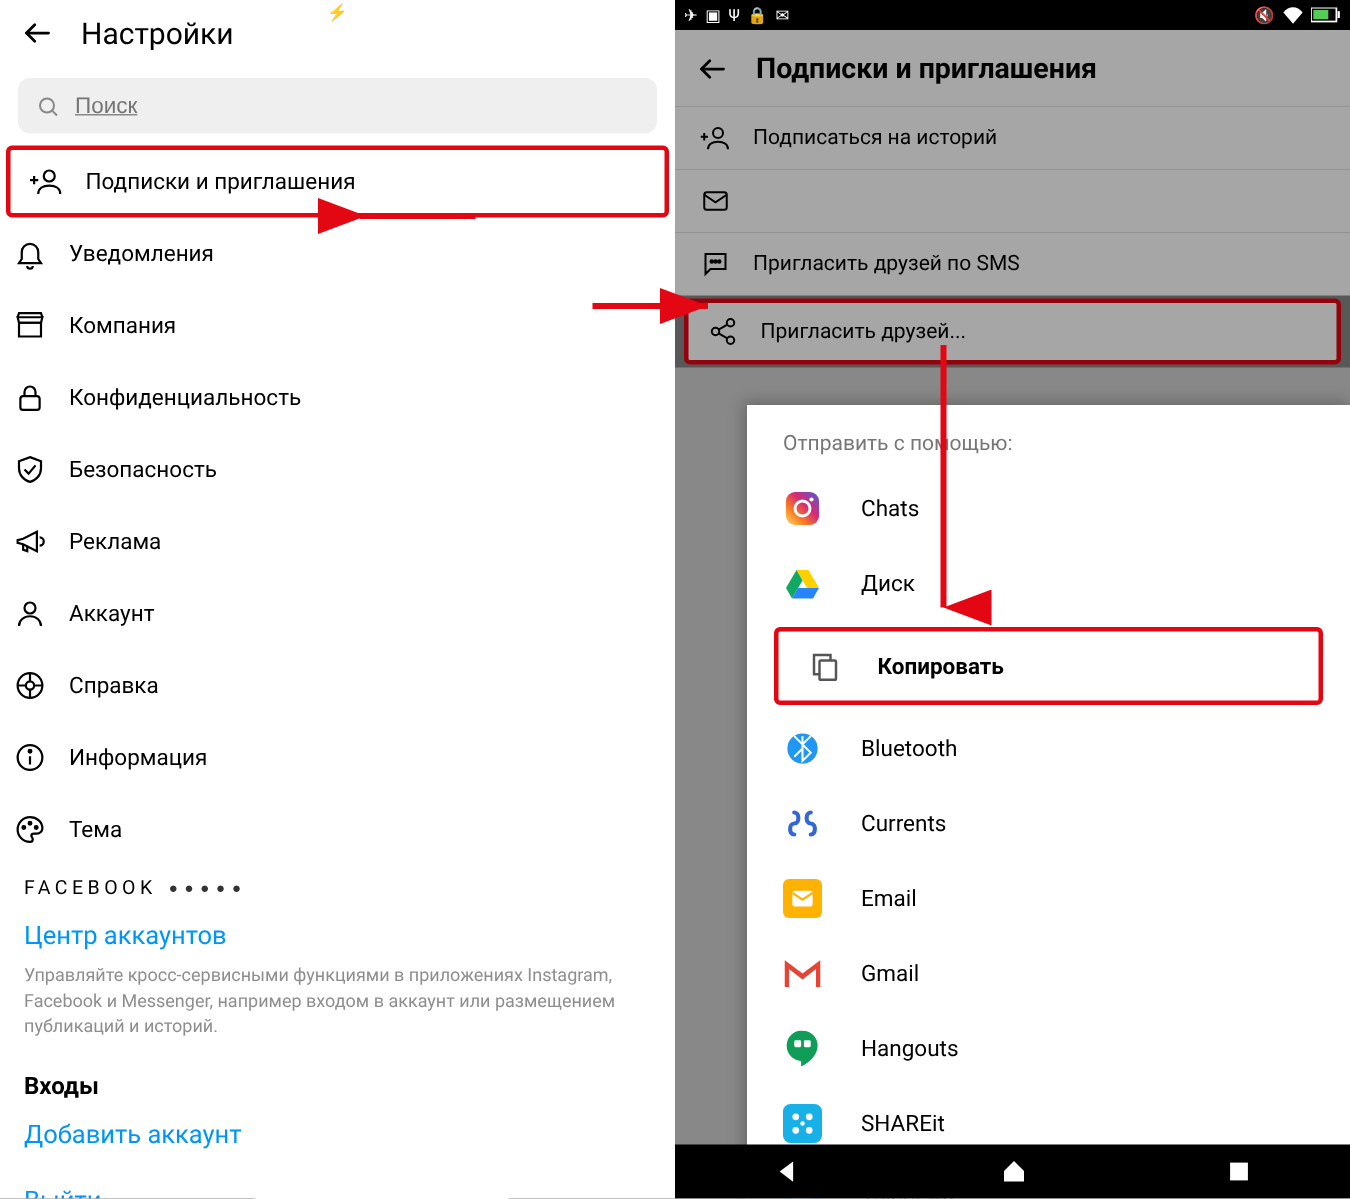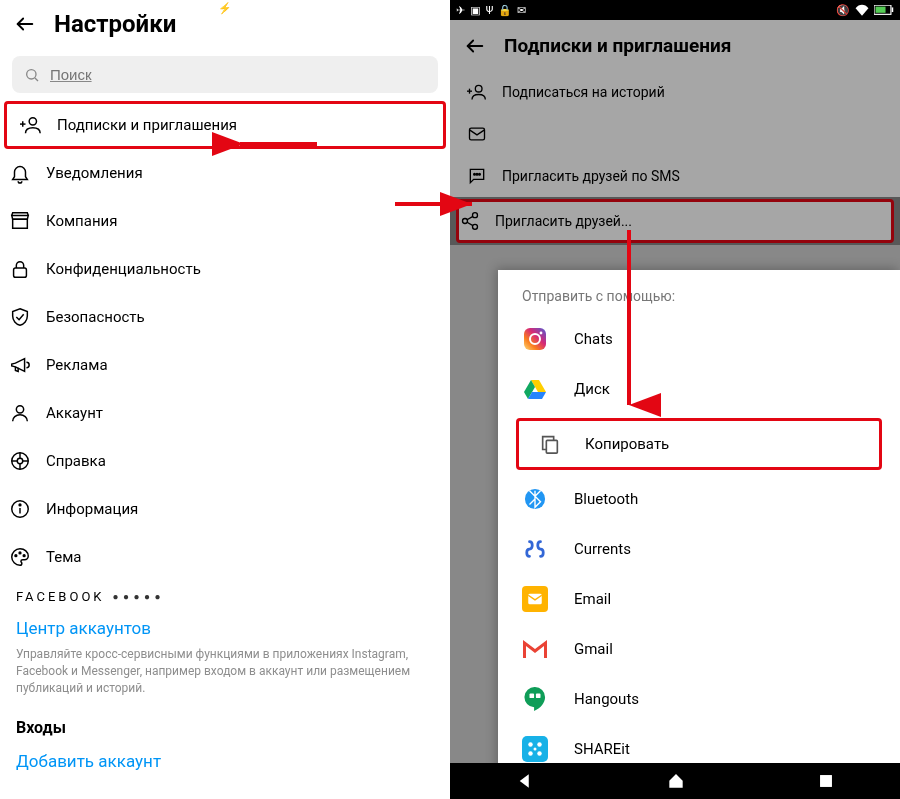--- a/index.html
+++ b/index.html
@@ -4,21 +4,21 @@
   <style>
     * { box-sizing: border-box; margin: 0; padding: 0; }
     body { font-family: -apple-system, "Segoe UI", Roboto, Arial, sans-serif; font-size: 14px; color: #000; background: #fff; }
     .stage { width: 900px; height: 799px; position: relative; display: flex; overflow: hidden; }
     .phone { width: 450px; height: 799px; position: relative; display: flex; flex-direction: column; }
     .phone-right { background: #888; }
     
     .lp-statusbar { height: 20px; position: relative; }
     .lp-statusbar .bolt { position: absolute; left: 50%; transform: translateX(-50%); top: 2px; color: #4caf50; font-size: 11px; }
     .lp-header { display: flex; align-items: center; padding: 10px 14px; }
-    .lp-header .title { font-size: 24px; font-weight: 700; margin-left: 18px; }
+    .lp-header .title { font-size: 20px; font-weight: 400; margin-left: 18px; }
     .lp-search { margin: 8px 12px; background: #efefef; border-radius: 8px; display: flex; align-items: center; padding: 10px 12px; color: #888; text-decoration: underline; }
     .lp-search input { border: none; background: transparent; outline: none; font-size: 15px; margin-left: 10px; width: 100%; color: #333; }
     .lp-list { padding: 0 0; }
     .lp-item { display: flex; align-items: center; padding: 12px 8px; font-size: 15px; }
     .lp-item .ic { width: 24px; height: 24px; margin-right: 14px; display: flex; align-items: center; justify-content: center; }
     .lp-item.hl { border: 3px solid #e30613; border-radius: 4px; margin: 0 4px; padding: 9px 12px; }
     .lp-section { padding: 8px 16px; }
     .lp-fb-brand { font-size: 13px; letter-spacing: 3px; font-weight: 400; display: flex; align-items: center; gap:8px; }
     .lp-fb-icons { font-size: 10px; letter-spacing: 1px; color:#333; }
     .lp-link { color: #0095f6; font-size: 17px; padding: 6px 16px; }
@@ -31,26 +31,26 @@
     
     .rp-statusbar { height: 20px; background: #000; display: flex; align-items: center; justify-content: space-between; padding: 0 6px; font-size: 11px; color: #fff; }
     .rp-statusbar .left-icons, .rp-statusbar .right-icons { display: flex; gap: 5px; align-items: center; }
     .rp-overlay { position: absolute; inset: 0; background: rgba(0,0,0,0.35); pointer-events:none; }
     .rp-content { position: relative; }
     .rp-header { display: flex; align-items: center; padding: 14px 14px; background: #fff; }
     .rp-header .title { font-size: 19px; font-weight: 700; margin-left: 18px; }
     .rp-list { }
     .rp-item { display: flex; align-items: center; padding: 10px 16px; font-size: 14px; background: #fff; }
     .rp-item .ic { width: 22px; height: 22px; margin-right: 14px; display:flex; align-items:center; justify-content:center; }
-    .rp-item.hl { border: 3px solid #e30613; border-radius: 4px; margin: 2px 6px; padding: 8px 0; }
+    .rp-item.hl { border: 3px solid #e30613; border-radius: 4px; margin: 2px 6px; padding: 8px 12px; }
     .share-sheet { position: absolute; left: 48px; right: 0; bottom: 0; top: 270px; background: #fff; box-shadow: -2px -2px 10px rgba(0,0,0,.25); overflow: hidden; }
     .share-title { padding: 18px 24px 10px; color: #777; font-size: 14px; }
     .share-item { display: flex; align-items: center; padding: 12px 24px; font-size: 15px; }
     .share-item .app-ic { width: 26px; height: 26px; margin-right: 26px; display:flex; align-items:center; justify-content:center; border-radius:4px; }
-    .share-item.hl { border: 3px solid #e30613; border-radius: 4px; margin: 4px 18px; padding: 10px 18px; }
+    .share-item.hl { border: 3px solid #e30613; border-radius: 4px; margin: 4px 18px; padding: 10px 18px; font-weight: bold; }
     .share-item.hl .app-ic { margin-right: 22px; }
     
     .arrow { position: absolute; z-index: 50; }
     .arrow svg { overflow: visible; }
     svg { display: block; }
   </style>
 </head>
 <body>
 
 <div class="stage">

